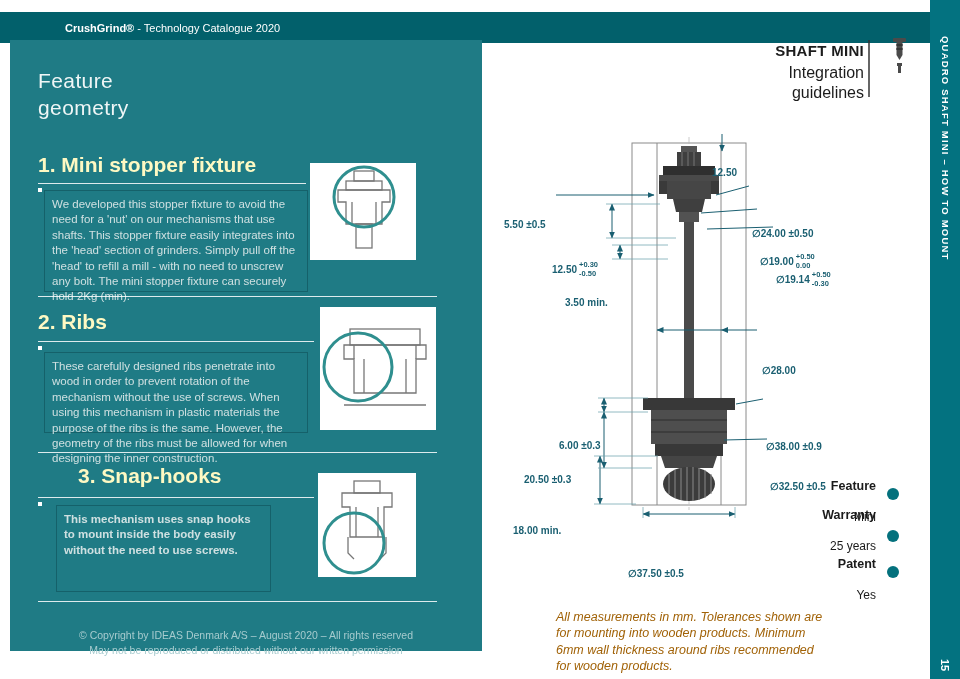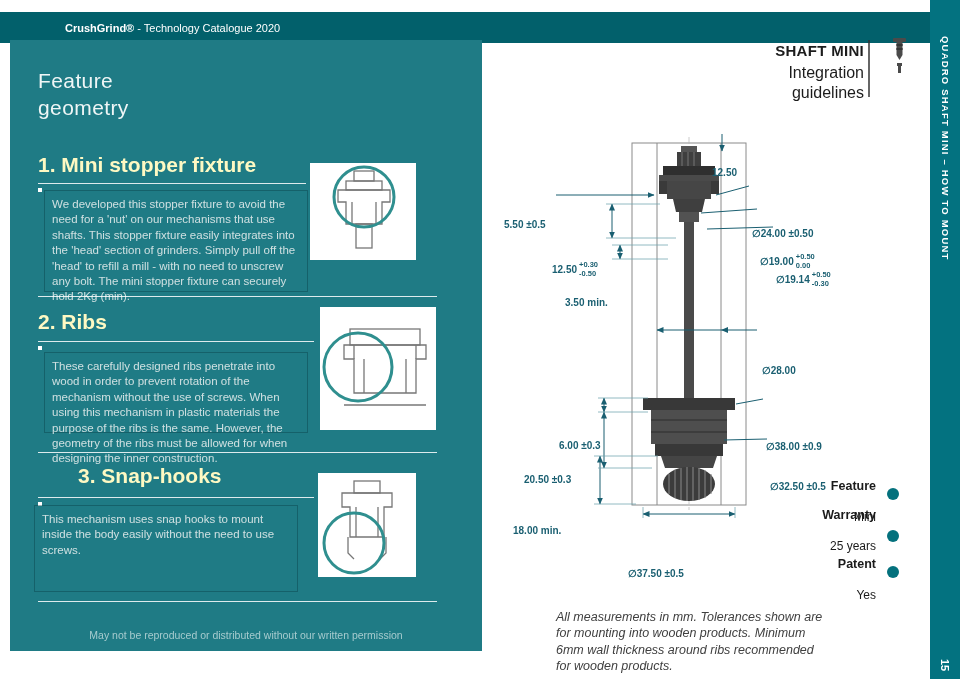--- a/index.html
+++ b/index.html
@@ -43,21 +43,21 @@
   .dim { position:absolute; display:flex; align-items:center; gap:2px; color:#1A5F71;
          font-size:10px; font-weight:700; white-space:nowrap;margin-top:48px; }
   .tol { display:flex; flex-direction:column; font-size:7.5px; line-height:1.2; font-weight:700; }
 
   .spec-row { position:absolute; left:770px; width:106px; text-align:right; color:#1b1b1b; }
   .spec-label { font-size:12.5px; font-weight:700; }
   .spec-value { font-size:12px; margin-top:17px; }
   .spec-dot { position:absolute; left:887px; width:12px; height:12px; border-radius:50%; background:#04717D; }
 
   .note { position:absolute; left:556px; top:609px; width:272px; font-size:12.5px;
-          font-style:italic; color:#404040; line-height:1.3; }
+          font-style:italic; color:#a16207; line-height:1.3; }
 
   .overlay { position:absolute; left:0; top:0; pointer-events:none; }
 </style>
 </head>
 <body>
 
 <div class="page">
 
   <div class="header">
     <span class="brand">CrushGrind®</span>
@@ -107,37 +107,38 @@
         </g>
         <circle cx="38" cy="60" r="34" fill="none" stroke="#2F8F8F" stroke-width="3"></circle>
       </svg>
     </div>
 
     <div class="hairline" style="left:28px; top:412px; width:399px;"></div>
 
     <div class="sec-heading" style="left:28px; top:424px;margin-left:40px;">3. Snap-hooks</div>
     <div class="hairline" style="left:28px; top:457px; width:276px;"></div>
     <div class="bullet" style="left:28px; top:462px;"></div>
-    <div class="para-box" style="left:24px; top:465px; width:264px; height:87px;">This mechanism uses snap hooks to mount inside the body easily without the need to use screws.</div>
+    <div class="para-box" style="left:46px; top:465px; width:215px; height:87px;font-weight:bold;">This mechanism uses snap hooks to mount inside the body easily without the need to use screws.</div>
     <div class="img-box" style="left:308px; top:433px; width:98px; height:104px;">
       <svg viewBox="0 0 98 104">
         <g fill="none" stroke="#777" stroke-width="1.3">
           <rect x="36" y="8" width="26" height="12"></rect>
           <path d="M24 20 h50 v14 h-8 v30 h-34 v-30 h-8 z"></path>
           <line x1="38" y1="34" x2="38" y2="64"></line>
           <line x1="60" y1="34" x2="60" y2="64"></line>
           <path d="M30 64 v16 l6 6"></path>
           <path d="M68 64 v16 l-6 6"></path>
         </g>
         <circle cx="36" cy="70" r="30" fill="none" stroke="#2F8F8F" stroke-width="3"></circle>
       </svg>
     </div>
 
     <div class="hairline" style="left:28px; top:561px; width:399px;"></div>
     <div class="copyright">
+      <div>© Copyright by IDEAS Denmark A/S – August 2020 – All rights reserved</div>
       <div>May not be reproduced or distributed without our written permission</div>
     </div>
   </div>
 
   <div class="rp-title-block">
     <div class="rp-title">SHAFT MINI</div>
     <div class="rp-subtitle">Integration guidelines</div>
   </div>
 
   <svg class="overlay" width="960" height="679" viewBox="0 0 960 679">

